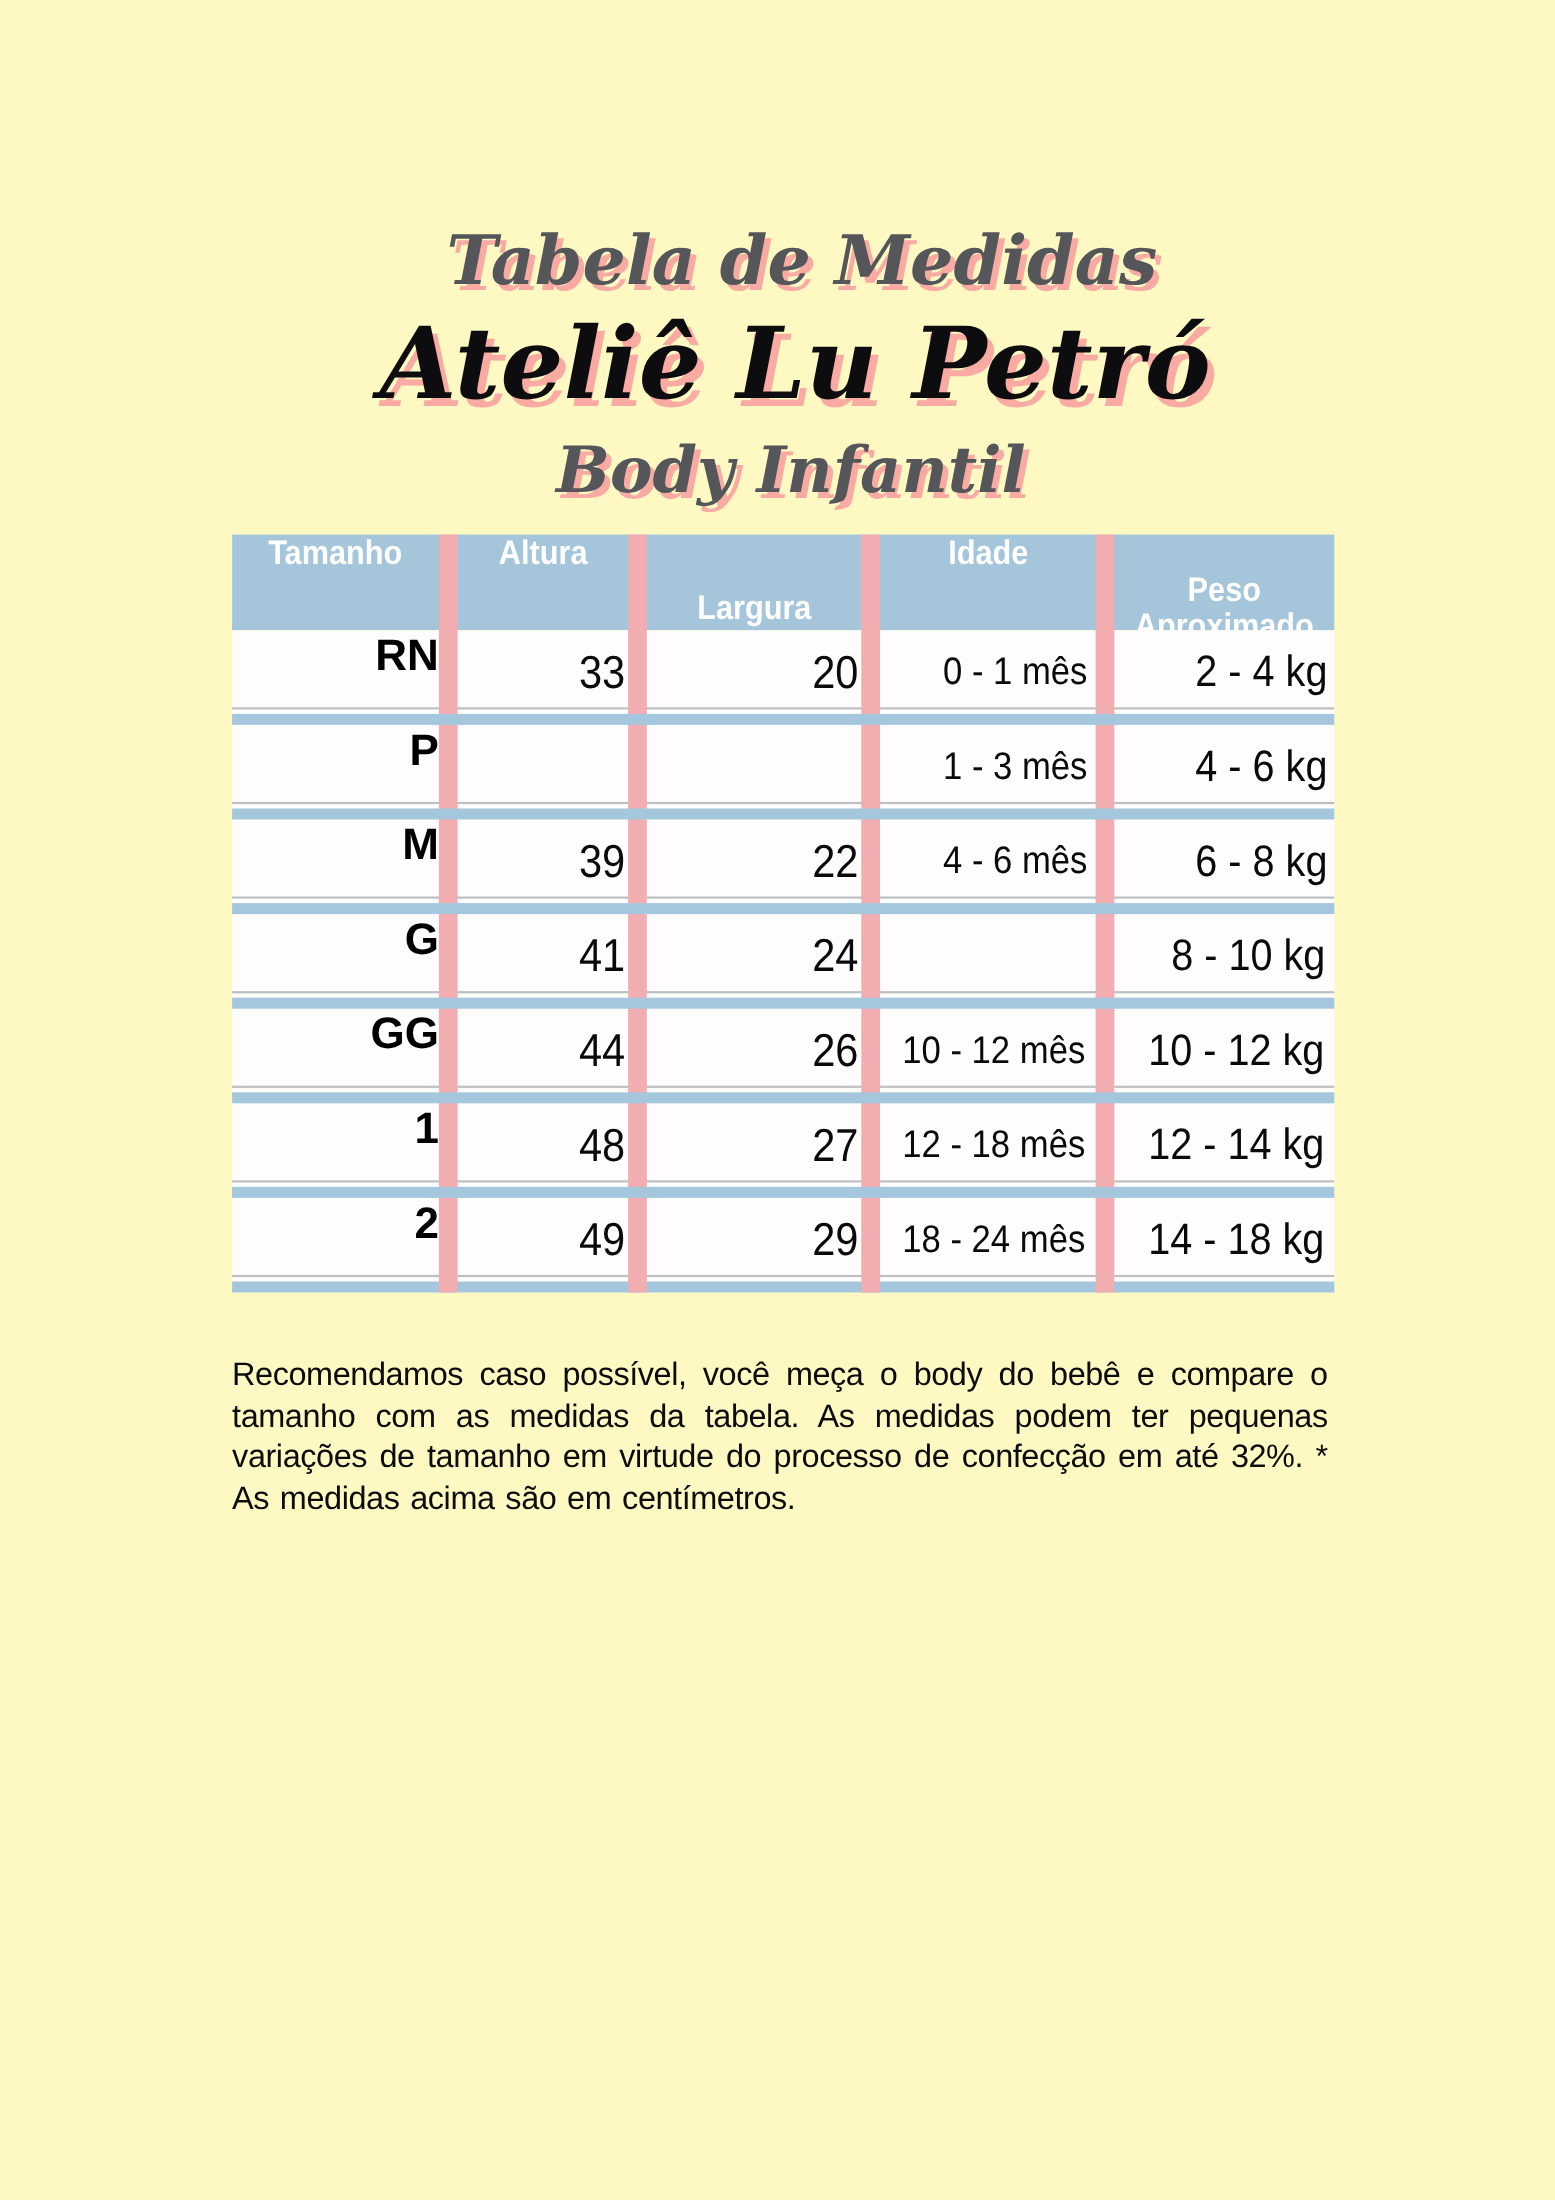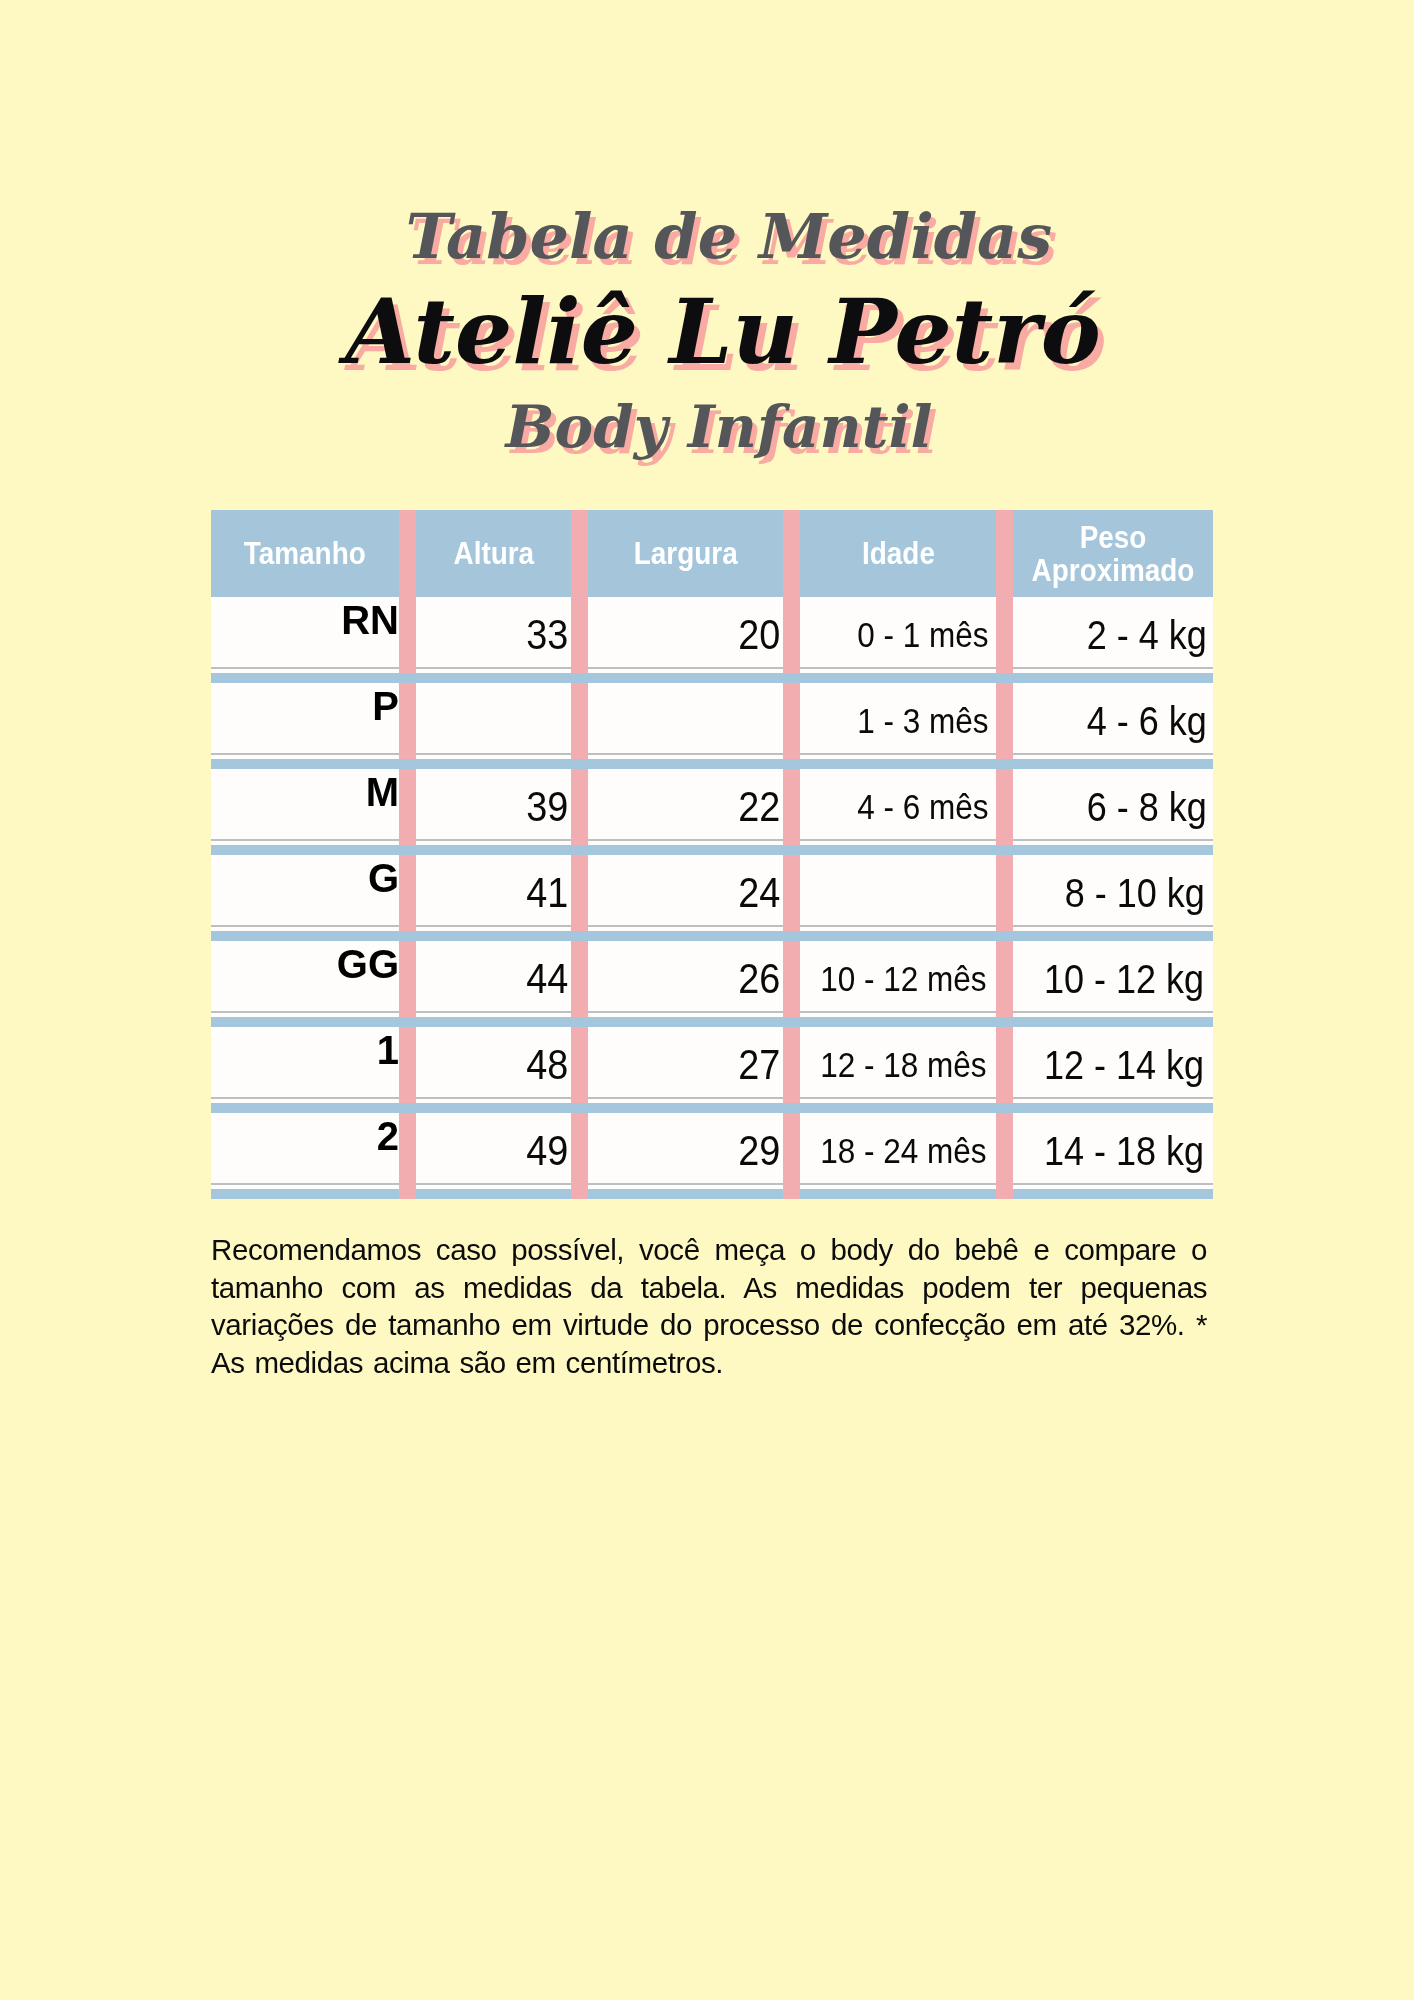--- a/index.html
+++ b/index.html
@@ -15,21 +15,21 @@
     text-align:center; white-space:nowrap;
     font-family:"DejaVu Serif", serif;
     font-style:italic; font-weight:bold;
     line-height:1;
   }
   .t1 { top:206px; font-size:62px; color:#55565a; text-shadow:5px 6px 0 #f9aaa2; transform:translateX(22px); }
   .t2 { top:286px; font-size:90px; color:#0d0d0f; text-shadow:6px 7px 0 #f9aaa2; transform:translateX(16px); }
   .t3 { top:398px; font-size:58px; color:#55565a; text-shadow:5px 6px 0 #f9aaa2; transform:translateX(12px); }
 
   
-  .size-table { position:absolute; left:211px; top:510px; width:1002px; height:633px; }
+  .size-table { position:absolute; left:211px; top:486px; width:1002px; height:633px; }
   .grid-row {
     display:grid;
     grid-template-columns:188px 17px 155px 17px 195px 17px 196px 17px 200px;
   }
   .c1 { grid-column:1; } .c2 { grid-column:3; } .c3 { grid-column:5; }
   .c4 { grid-column:7; } .c5 { grid-column:9; }
 
   .thead { height:87px; background:#a5c5db; }
   .th {
     display:flex; align-items:center; justify-content:center;
@@ -71,25 +71,25 @@
 
   <div class="size-table">
 
     <div class="thead grid-row">
       <div class="th c1">
           <span class="cond">Tamanho</span>
         </div>
       <div class="th c2">
           <span class="cond">Altura</span>
         </div>
+      <div class="th c4">
+          <span class="cond">Idade</span>
+        </div>
       <div class="th c3">
           <span class="cond">Largura</span>
-        </div>
-      <div class="th c4">
-          <span class="cond">Idade</span>
         </div>
       <div class="th c5">
           <span class="cond">Peso Aproximado</span>
         </div>
     </div>
 
     <div class="row-unit">
       <div class="row-cells grid-row">
         <div class="cell c1 size-cell">
             <span>RN</span>

